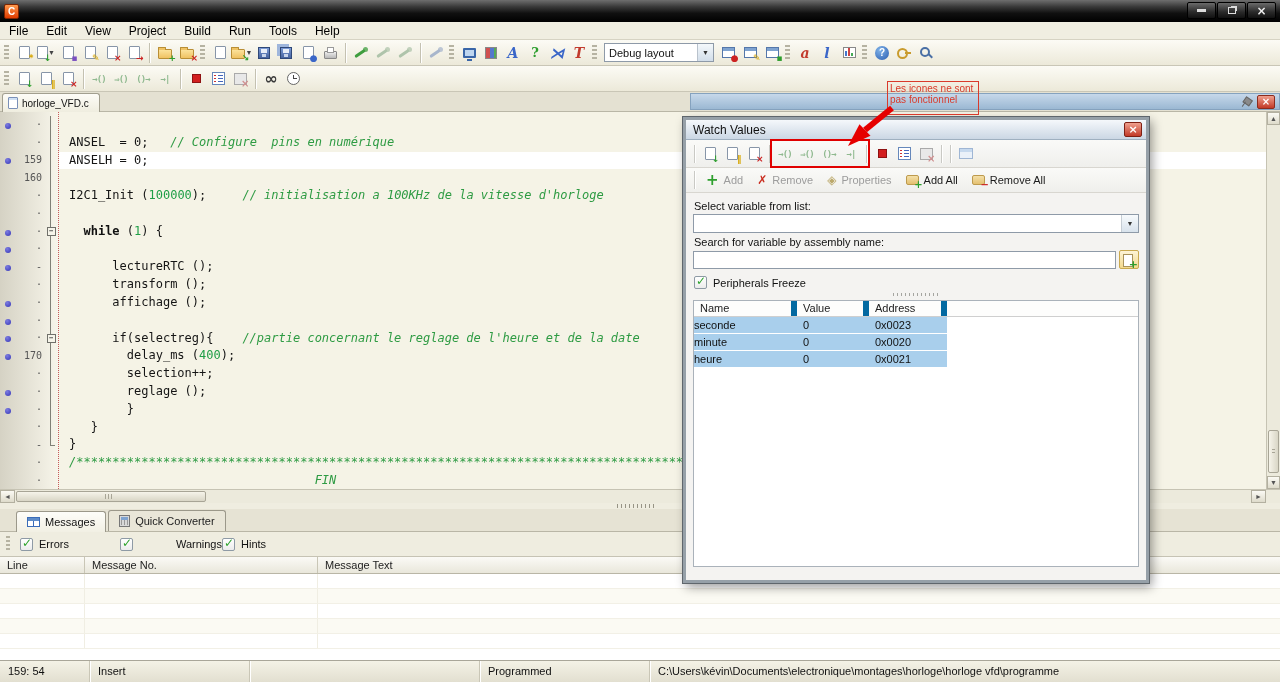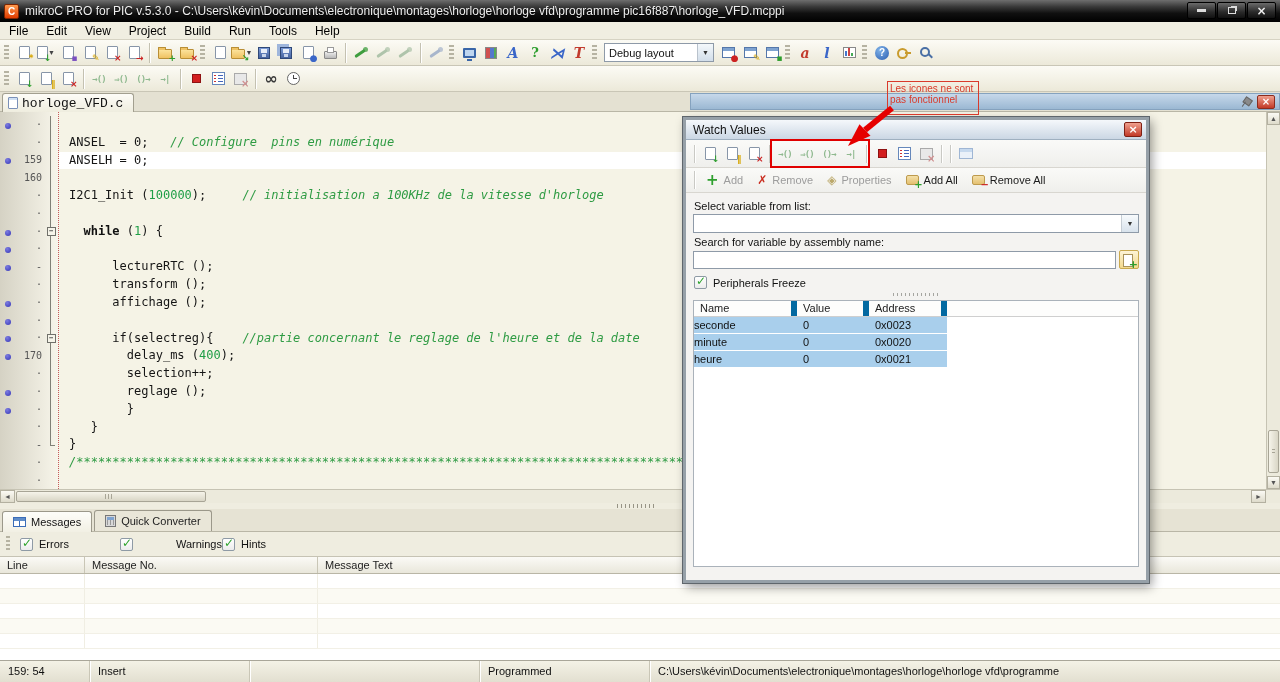--- a/index.html
+++ b/index.html
@@ -112,21 +112,21 @@
     background:linear-gradient(#C6D8EA,#9BB8D3); border:1px solid #85A2BE; display:flex; align-items:center; justify-content:flex-end; padding-right:4px; gap:5px; }
   .pini { width:12px; height:12px; position:relative; transform:rotate(35deg); }
   .pini::before { content:""; position:absolute; left:3px; top:1px; width:6px; height:5px; background:#8a8a8a; border:1px solid #666; }
   .pini::after { content:""; position:absolute; left:5px; top:6px; width:1px; height:6px; background:#666; }
   .tabclose { width:18px; height:14px; border:1px solid #8C2C1E; border-radius:2px;
     background:linear-gradient(#F0A08E,#C23A28); color:#fff; font:bold 10px/12px "DejaVu Sans",sans-serif; text-align:center; }
   .edtab { position:absolute; left:2px; top:1px; height:19px; display:flex; align-items:center; gap:4px; padding:0 10px 0 5px;
     background:linear-gradient(#FDFCF7,#EFEDDF); border:1px solid #A29F8F; border-bottom:none; border-radius:3px 3px 0 0; }
   .edtab .ficon { width:10px; height:12px; background:#fff; border:1px solid #7A90B8;
     box-shadow:inset 0 2px 0 #CFE0F4; border-radius:1px; }
-  .edtab .tlabel { font-size:13px;font-family:Liberation Mono, monospace; }
+  .edtab .tlabel { font-size:10px; }
 
   
   .editor { position:absolute; top:112px; left:0; right:0; height:377px; display:flex; background:#F5F3E6; overflow:hidden; }
   .gutter { width:58px; background:linear-gradient(to right,#D5D2C4,#F7F5EA); padding-top:4px; flex:none; }
   .gr { display:flex; height:17.8px; align-items:center; }
   .gr .c1 { width:16px; text-align:center; }
   .gr .c1 .bdot { display:inline-block; width:6px; height:6px; border-radius:50%;
     background:radial-gradient(circle at 35% 30%,#7c7ce0,#3535b8); }
   .gr .c2 { width:28px; text-align:right; font:10px/10px "DejaVu Sans Mono",monospace; color:#555; padding-right:2px; }
   .gr .c3 { width:14px; height:100%; position:relative; display:flex; align-items:center; justify-content:center; }
@@ -158,21 +158,21 @@
   .hs-th::after { content:""; position:absolute; top:2px; bottom:2px; left:88px; width:8px;
     background:repeating-linear-gradient(90deg,#A8A596 0 1px,transparent 1px 3px); }
   .hs-corner { position:absolute; right:0; top:0; width:14px; height:13px; background:#ECEADC; }
 
   .splitrow { position:absolute; top:503px; left:0; right:0; height:6px; background:#EFEDE0; }
   .splitdots { position:absolute; left:617px; top:1px; width:38px; height:4px;
     background:repeating-linear-gradient(90deg,#979485 0 1px,transparent 1px 4px); }
 
   
   .bpanel { position:absolute; top:509px; left:0; right:0; height:151px; background:#EFEDE0; }
-  .btabs { height:23px; display:flex; align-items:center; padding-left:2px; background:#E6E3D4; border-bottom:1px solid #B9B6A6; }
+  .btabs { height:23px; display:flex; align-items:center; padding-left:16px; background:#E6E3D4; border-bottom:1px solid #B9B6A6; }
   .btab { display:flex; align-items:center; gap:5px; height:21px; padding:0 10px; border:1px solid #9B988A; border-bottom:none;
     border-radius:3px 3px 0 0; font-size:11px; margin-right:2px; }
   .btab.active { background:linear-gradient(#FDFDF9,#F2F0E4); position:relative; top:1px; }
   .btab.inactive { background:#E9E6D8; color:#222; }
   .msgico { width:13px; height:10px; border:1px solid #3A6CB8; background:#fff; position:relative; }
   .msgico::before { content:""; position:absolute; left:0; right:0; top:0; height:3px; background:#5E8CC8; }
   .msgico::after { content:""; position:absolute; left:5px; top:3px; bottom:0; width:1px; background:#3A6CB8; }
   .calcico { width:11px; height:12px; border:1px solid #777; background:#D8D8D8; position:relative; }
   .calcico::before { content:""; position:absolute; left:1px; right:1px; top:1px; height:3px; background:#7FA3D0; }
   .calcico::after { content:""; position:absolute; left:1px; right:1px; bottom:1px; height:5px;
@@ -248,21 +248,20 @@
     border:1px solid #D93A2B; color:#D93A2B; font-size:10px; line-height:11px; padding:1px 2px; }
   .ann-arrow { position:absolute; left:820px; top:100px; width:100px; height:60px; z-index:30; pointer-events:none; }
 </style>
 </head>
 <body>
 
 <div id="app">
 
   <div class="titlebar">
     <div class="appicon">C</div>
-    <div class="wtitle">mikroC PRO for PIC v.5.3.0 - C:\Users\kévin\Documents\electronique\montages\horloge\horloge vfd\programme pic16f887\horloge_VFD.mcppi</div>
     <div class="winbtns">
       <span class="wb">
           <span class="mini"></span>
         </span>
       <span class="wb">
           <span class="rest"></span>
         </span>
       <span class="wb">
           <span class="clx">×</span>
         </span>
@@ -649,20 +648,21 @@
         <div class="cl"><span class="sg-c">      affichage ();</span></div>
         <div class="cl"></div>
         <div class="cl"><span class="sg-c">      if(selectreg){    </span><span class="sg-m">//partie concernant le reglage de l'heure et de la date</span></div>
         <div class="cl"><span class="sg-c">        delay_ms (</span><span class="sg-n">400</span><span class="sg-c">);</span></div>
         <div class="cl"><span class="sg-c">        selection++;</span></div>
         <div class="cl"><span class="sg-c">        reglage ();</span></div>
         <div class="cl"><span class="sg-c">        }</span></div>
         <div class="cl"><span class="sg-c">   }</span></div>
         <div class="cl"><span class="sg-c">}</span></div>
         <div class="cl"><span class="sg-m">/************************************************************************************************</span></div>
+        <div class="cl"><span class="sg-m">                                  FIN</span></div>
       </div>
   </div>
   <div class="vscroll">
     <span class="vs-up">▲</span>
     <span class="vs-th"></span>
     <span class="vs-dn">▼</span>
   </div>
   <div class="hscroll">
     <span class="hs-l">◄</span>
     <span class="hs-th"></span>

